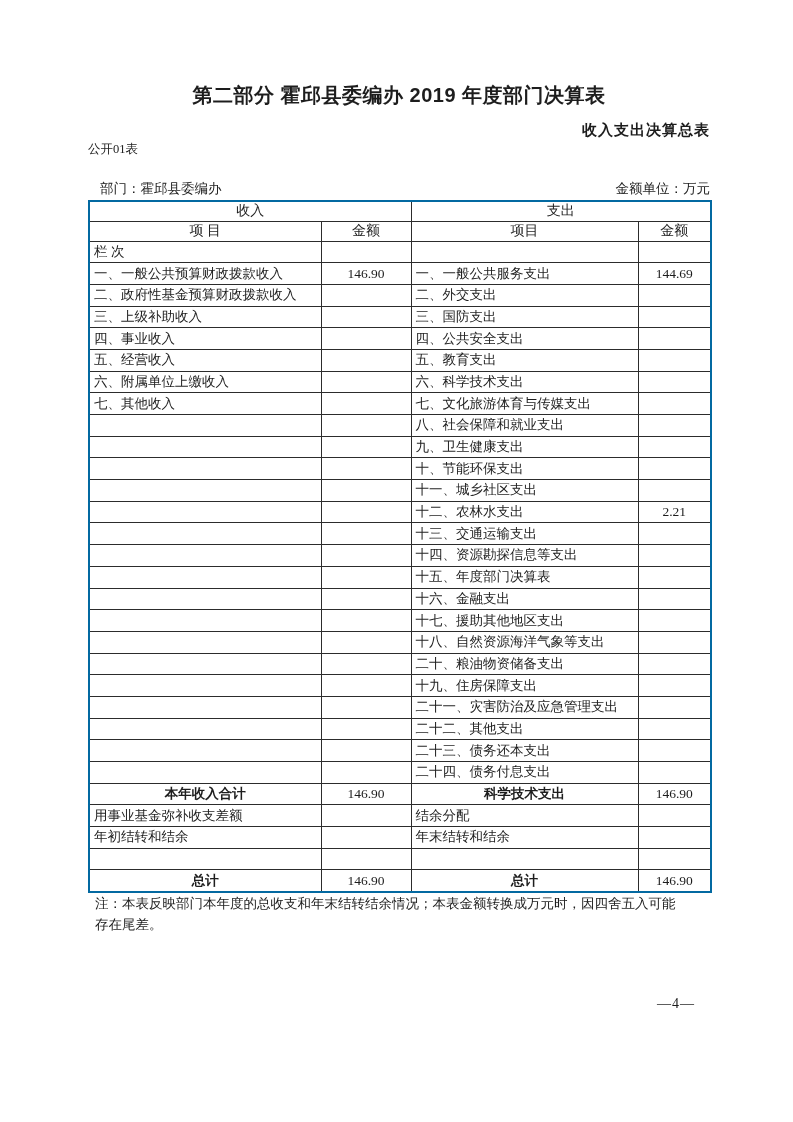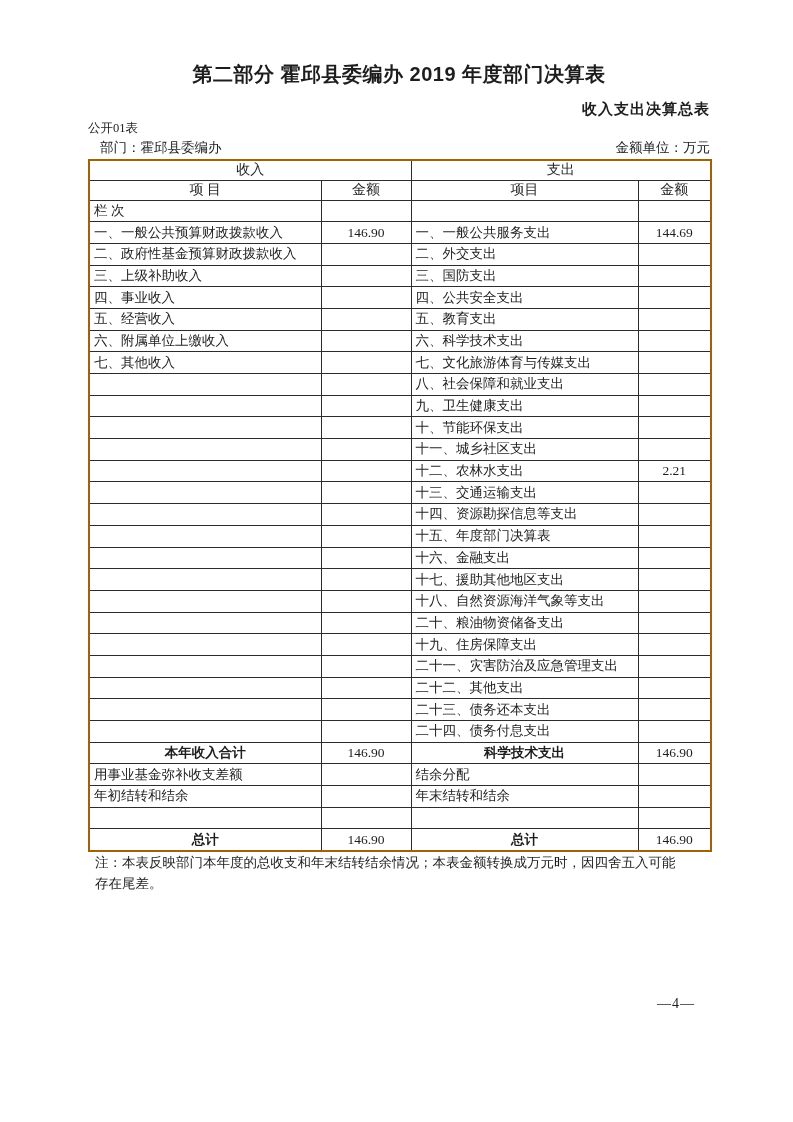--- a/index.html
+++ b/index.html
@@ -20,21 +20,21 @@
     inset: 0;
     background: #ffffff;
   }
   .content {
     position: absolute;
     left: 88px;
     top: 0;
     width: 622px;
   }
   .title-line1 {
-    margin-top: 61px;
+    margin-top: 82px;
     text-align: center;
     font-family: "Liberation Sans", "DejaVu Sans", sans-serif;
     font-weight: bold;
     font-size: 20px;
     line-height: 26px;
     letter-spacing: 0.5px;
     white-space: nowrap;
   }
   .title-line2 {
     margin-top: 10px;
@@ -53,26 +53,26 @@
   }
   .dept-row {
     margin-top: 3px;
     margin-bottom: 3px;
     display: flex;
     justify-content: space-between;
     align-items: flex-end;
     font-size: 13.5px;
     line-height: 17px;
   }
-  .dept-row .dept { padding-left: 12px; }
+  .dept-row .dept { padding-left: 12px; margin-top: 20px; }
   table.main {
     border-collapse: collapse;
     table-layout: fixed;
     width: 622px;
-    border: 2px solid #a16207;
+    border: 2px solid #0369a1;
   }
   table.main td {
     border: 1px solid #2c2c2c;
     font-size: 13.5px;
     line-height: 16px;
     padding: 0 4px;
     overflow: hidden;
     white-space: nowrap;
     vertical-align: middle;
   }

